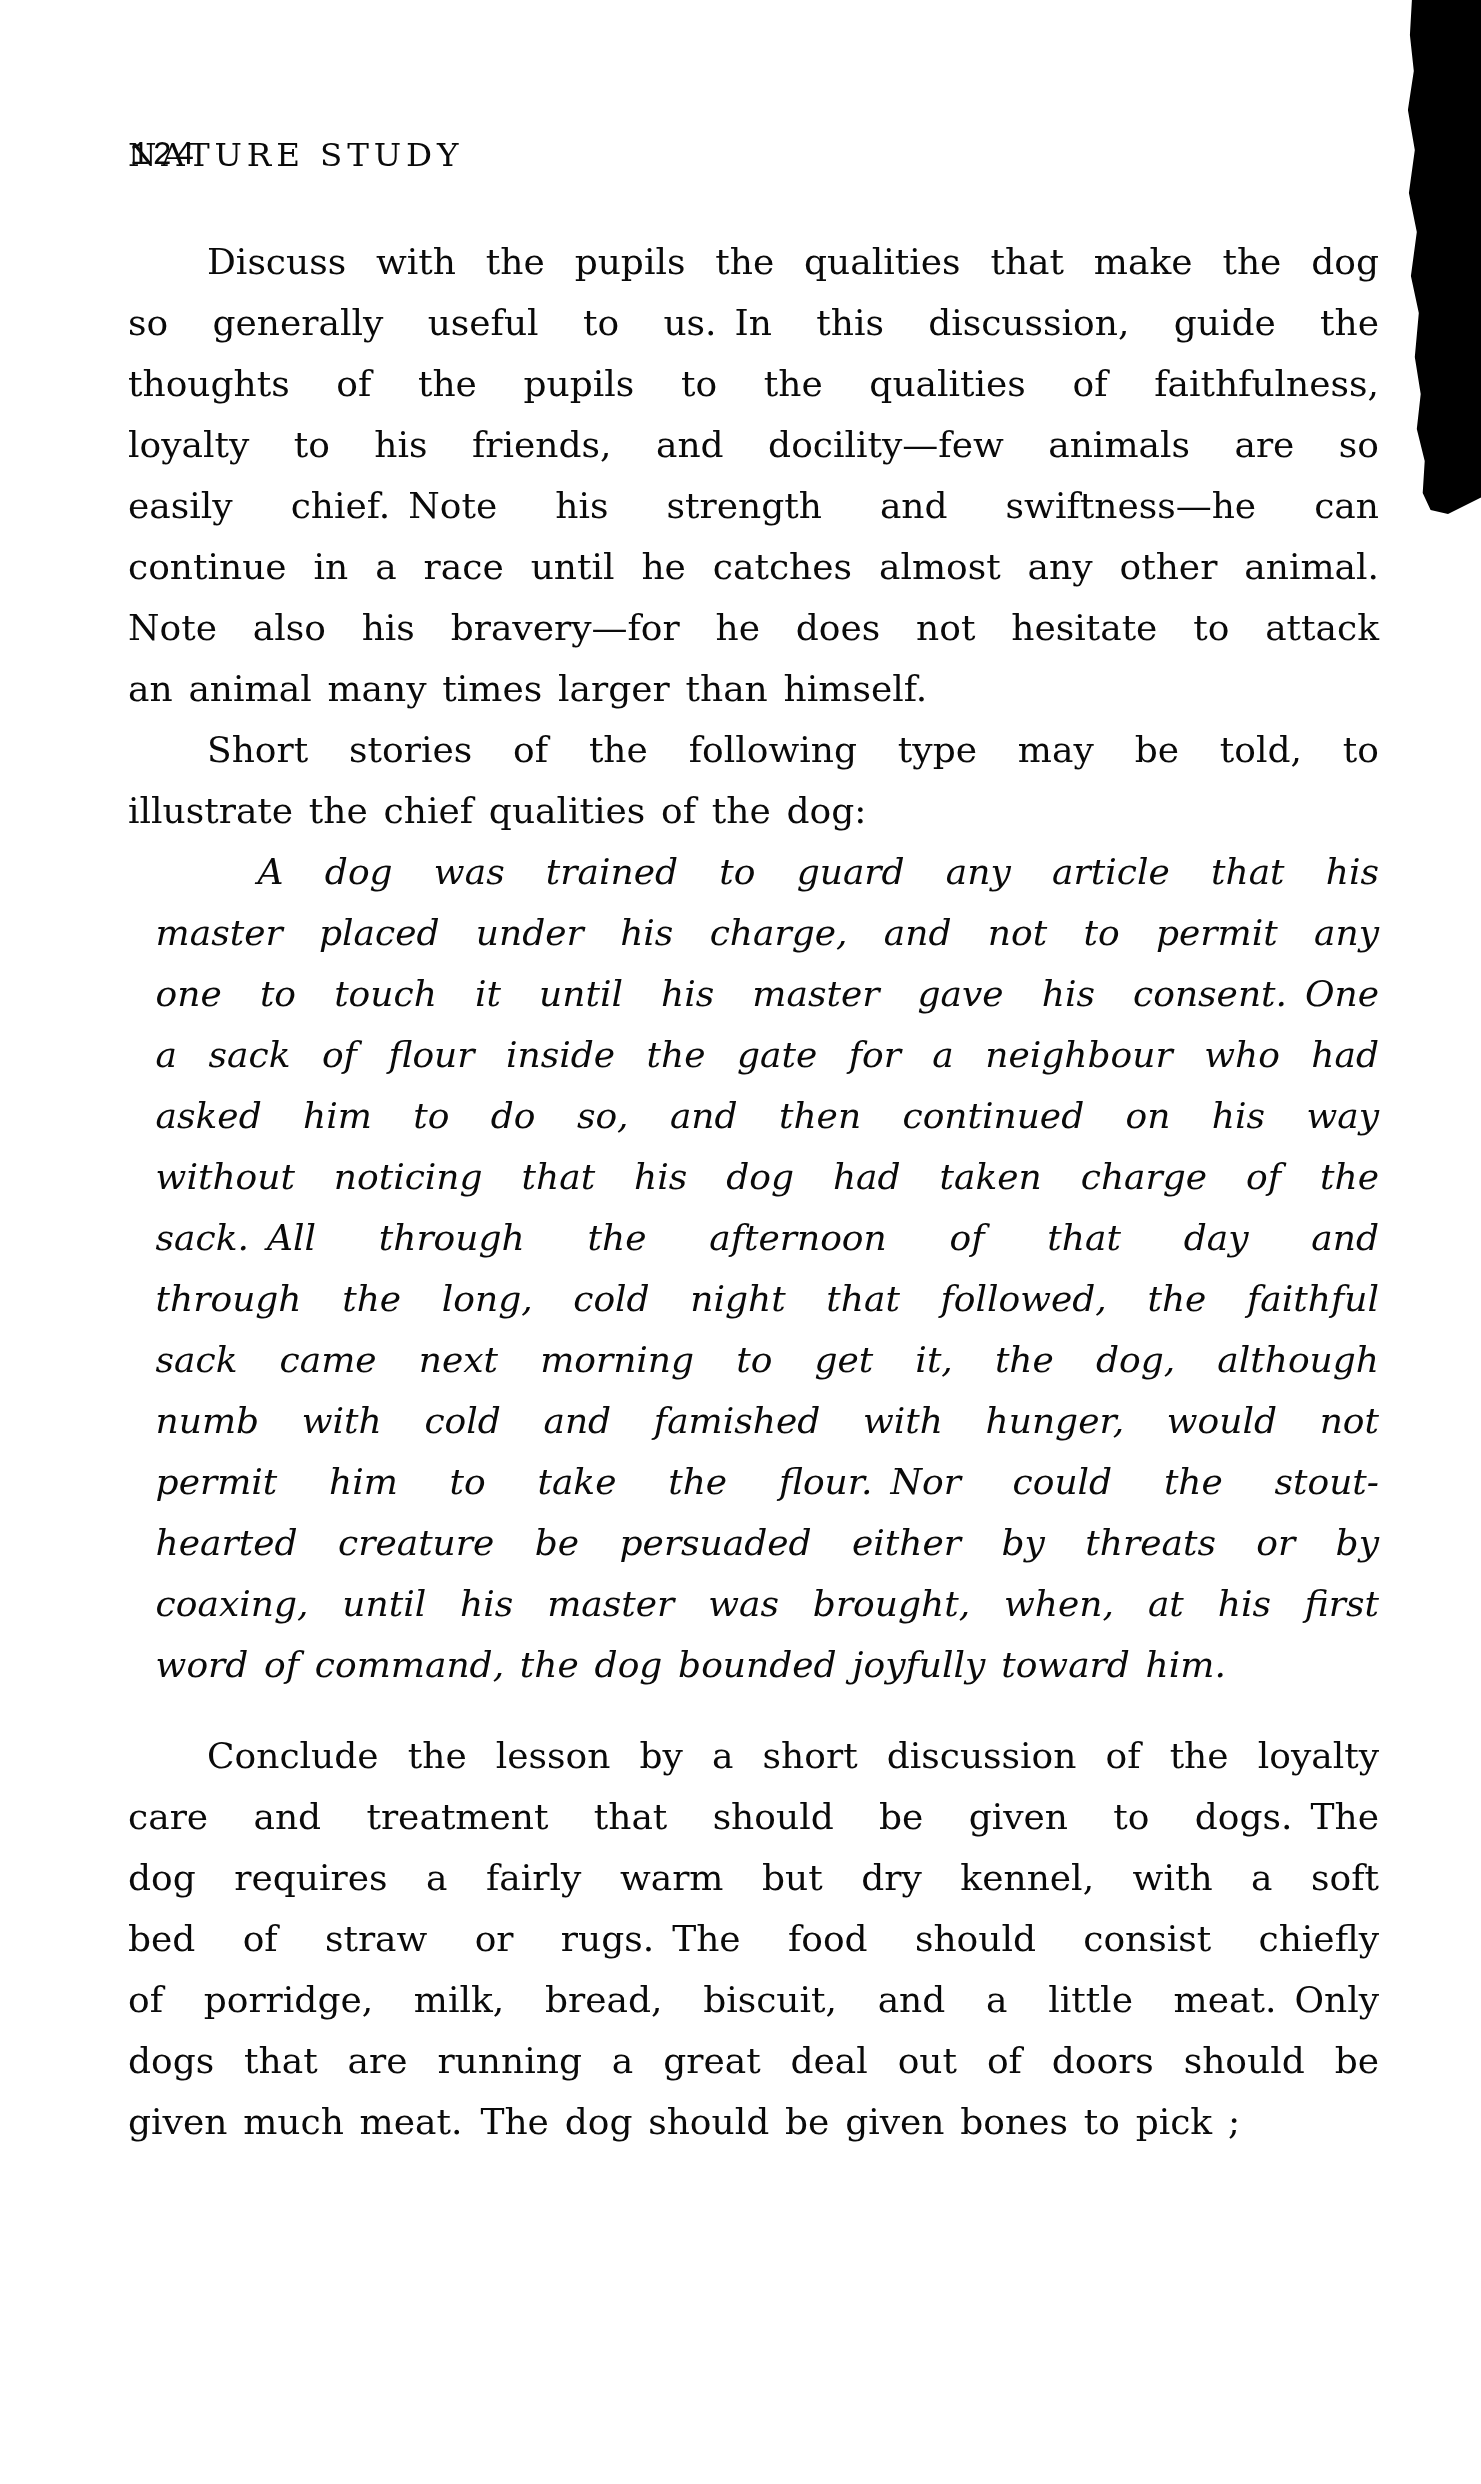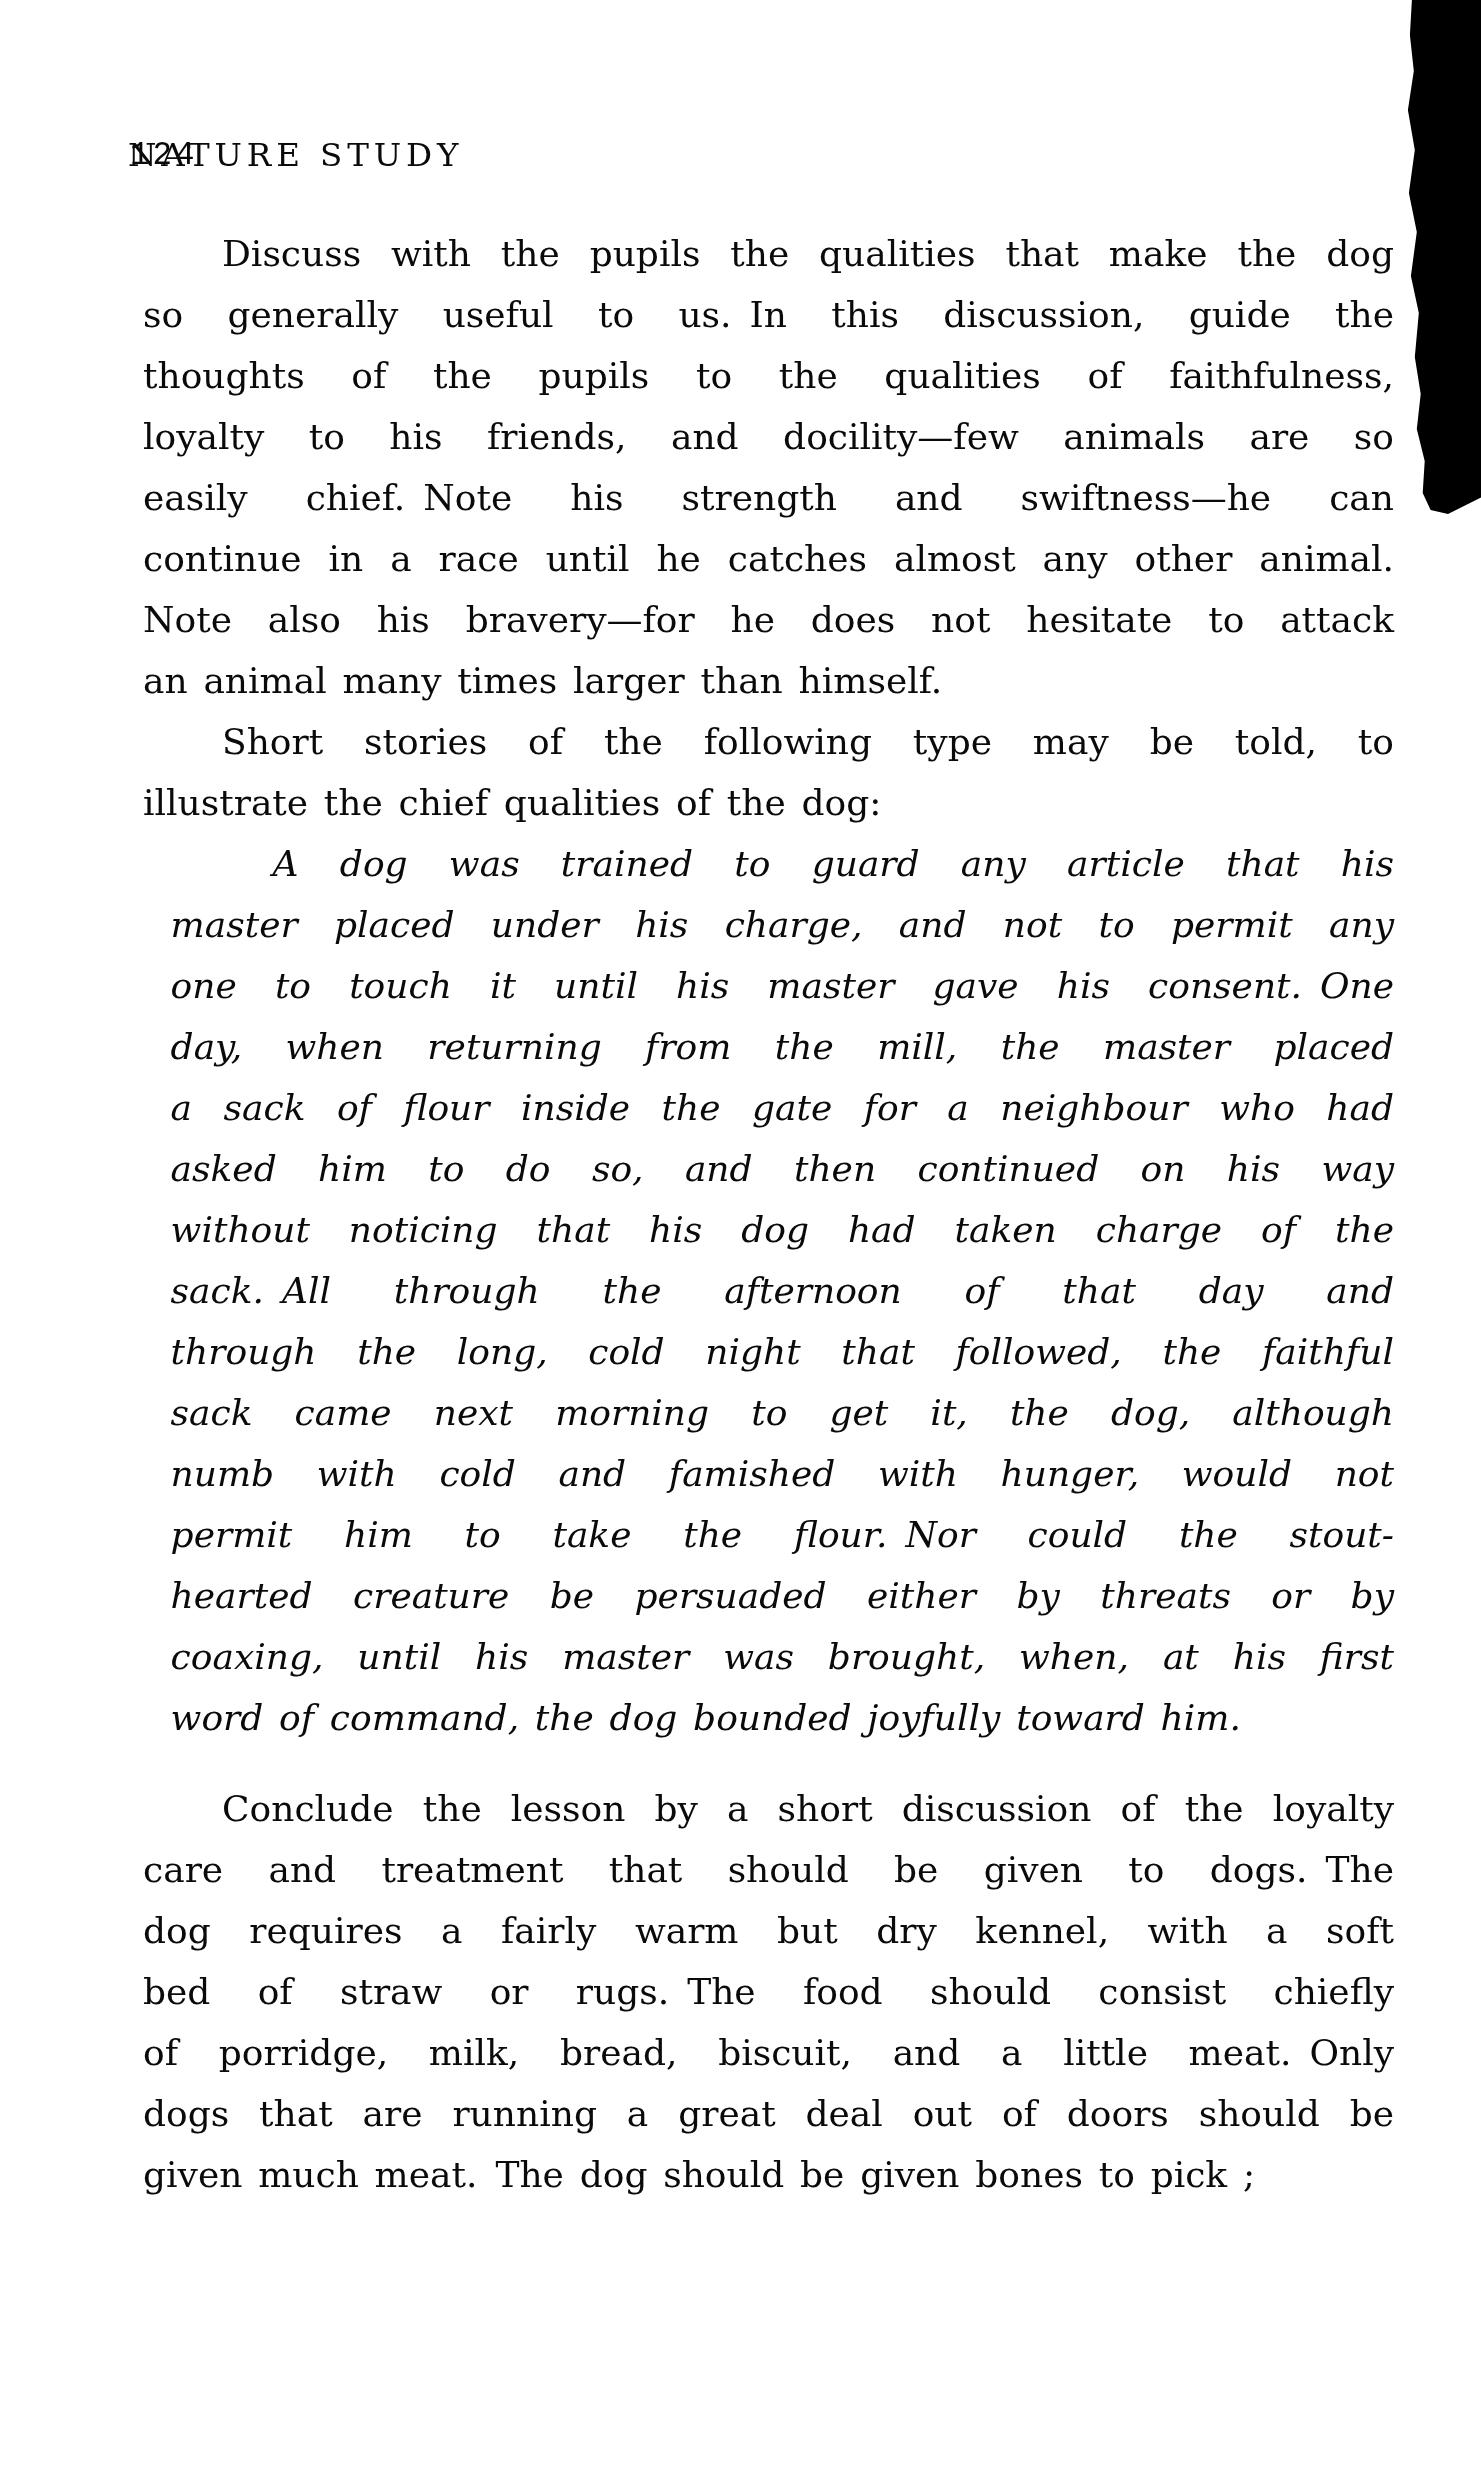--- a/index.html
+++ b/index.html
@@ -54,23 +54,22 @@
     position: absolute;
     left: 0;
     right: 0;
     top: 0;
     letter-spacing: 4.9px;
   }
   .textcol {
     position: absolute;
     left: 128px;
     width: 1251px;
-    top: 223px;
+    top: 231px;
     font-size: 36px;
-    margin-left: 15px;
   }
   .line {
     height: 61px;
     line-height: 61px;
     text-align: justify;
     text-align-last: justify;
     word-spacing: 0.12em;
   }
   .line.last { text-align-last: left; }
   .indent { text-indent: 79px; }
@@ -105,21 +104,20 @@
 
     <div>
       <div class="line indent">Short stories of the following type may be told, to</div>
       <div class="line last">illustrate the chief qualities of the dog:</div>
     </div>
 
     <div>
       <div class="line block indent-block">A dog was trained to guard any article that his</div>
       <div class="line block">master placed under his charge, and not to permit any</div>
       <div class="line block">one to touch it until his master gave his consent. One</div>
-      <div class="line block">day, when returning from the mill, the master placed</div>
       <div class="line block">a sack of flour inside the gate for a neighbour who had</div>
       <div class="line block">asked him to do so, and then continued on his way</div>
       <div class="line block">without noticing that his dog had taken charge of the</div>
       <div class="line block">sack. All through the afternoon of that day and</div>
       <div class="line block">through the long, cold night that followed, the faithful</div>
       <div class="line block">sack came next morning to get it, the dog, although</div>
       <div class="line block">numb with cold and famished with hunger, would not</div>
       <div class="line block">permit him to take the flour. Nor could the stout-</div>
       <div class="line block">hearted creature be persuaded either by threats or by</div>
       <div class="line block">coaxing, until his master was brought, when, at his first</div>

